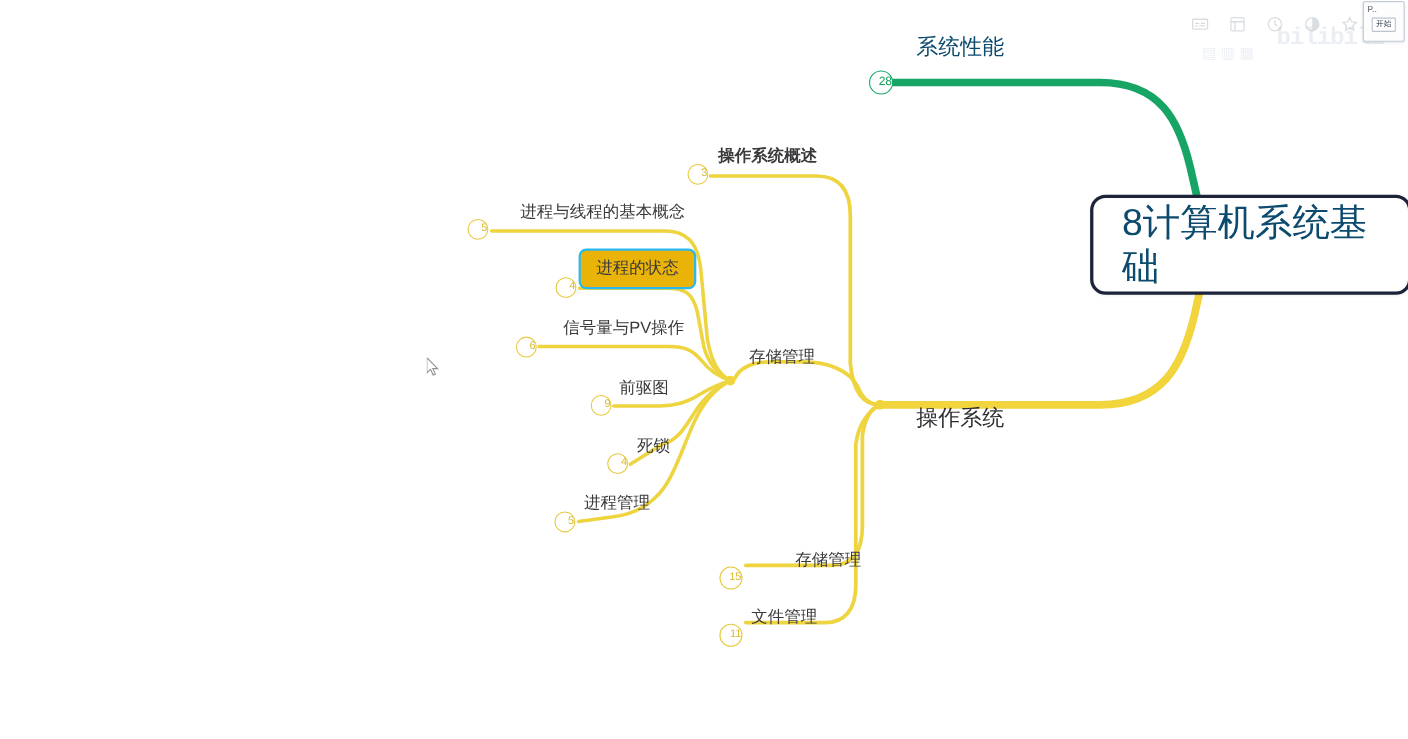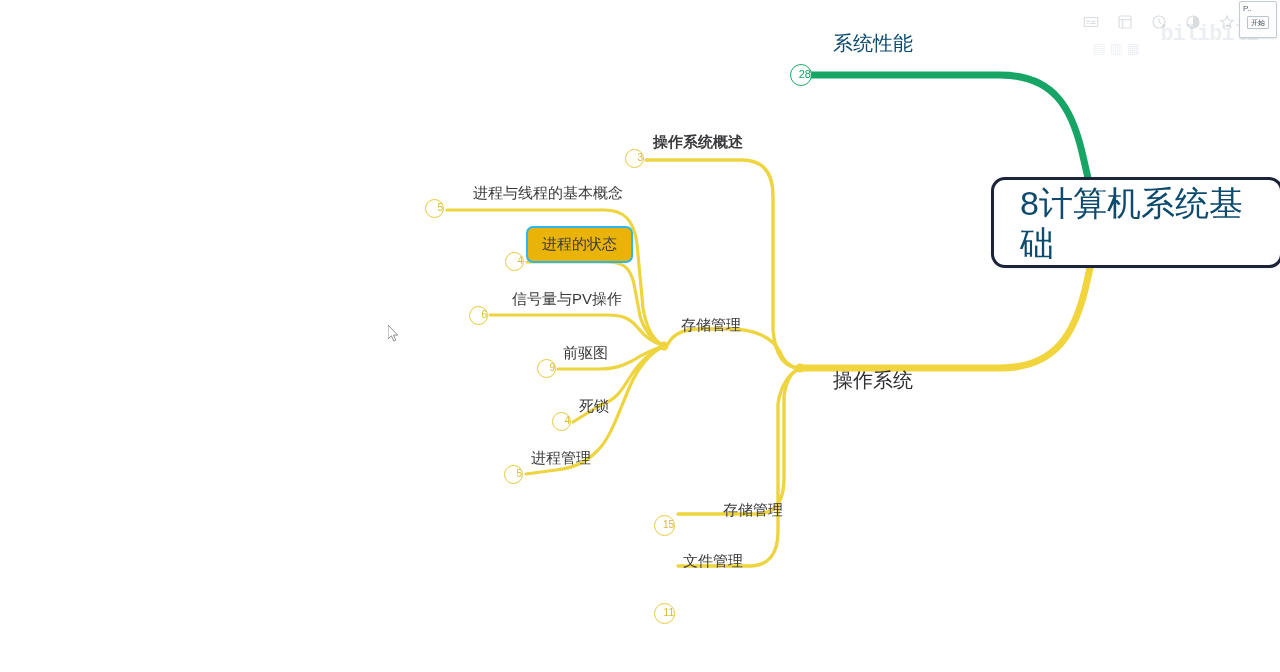--- a/index.html
+++ b/index.html
@@ -295,21 +295,21 @@
   <div class="badge" style="left:504px; top:465px;">5</div>
 
   <div class="node" style="left:723px; top:500px;">
     <span class="node-label">存储管理</span>
   </div>
   <div class="badge wide" style="left:654px; top:515px;">15</div>
 
   <div class="node" style="left:683px; top:551px;">
     <span class="node-label">文件管理</span>
   </div>
-  <div class="badge wide" style="left:654px; top:567px;margin-top:36px;">11</div>
+  <div class="badge wide" style="left:654px; top:567px;">11</div>
 
   <div id="watermark">bilibili</div>
   <div id="watermark-sub">▤ ▥ ▦</div>
 
   <div id="toolbar">
     <span class="tb-icon">
       <svg viewBox="0 0 24 24" fill="none" stroke="currentColor" stroke-width="1.6">
         <rect x="3" y="6" width="18" height="12" rx="1"></rect>
         <line x1="6" y1="11" x2="11" y2="11"></line>
           <line x1="13" y1="11" x2="18" y2="11"></line>

